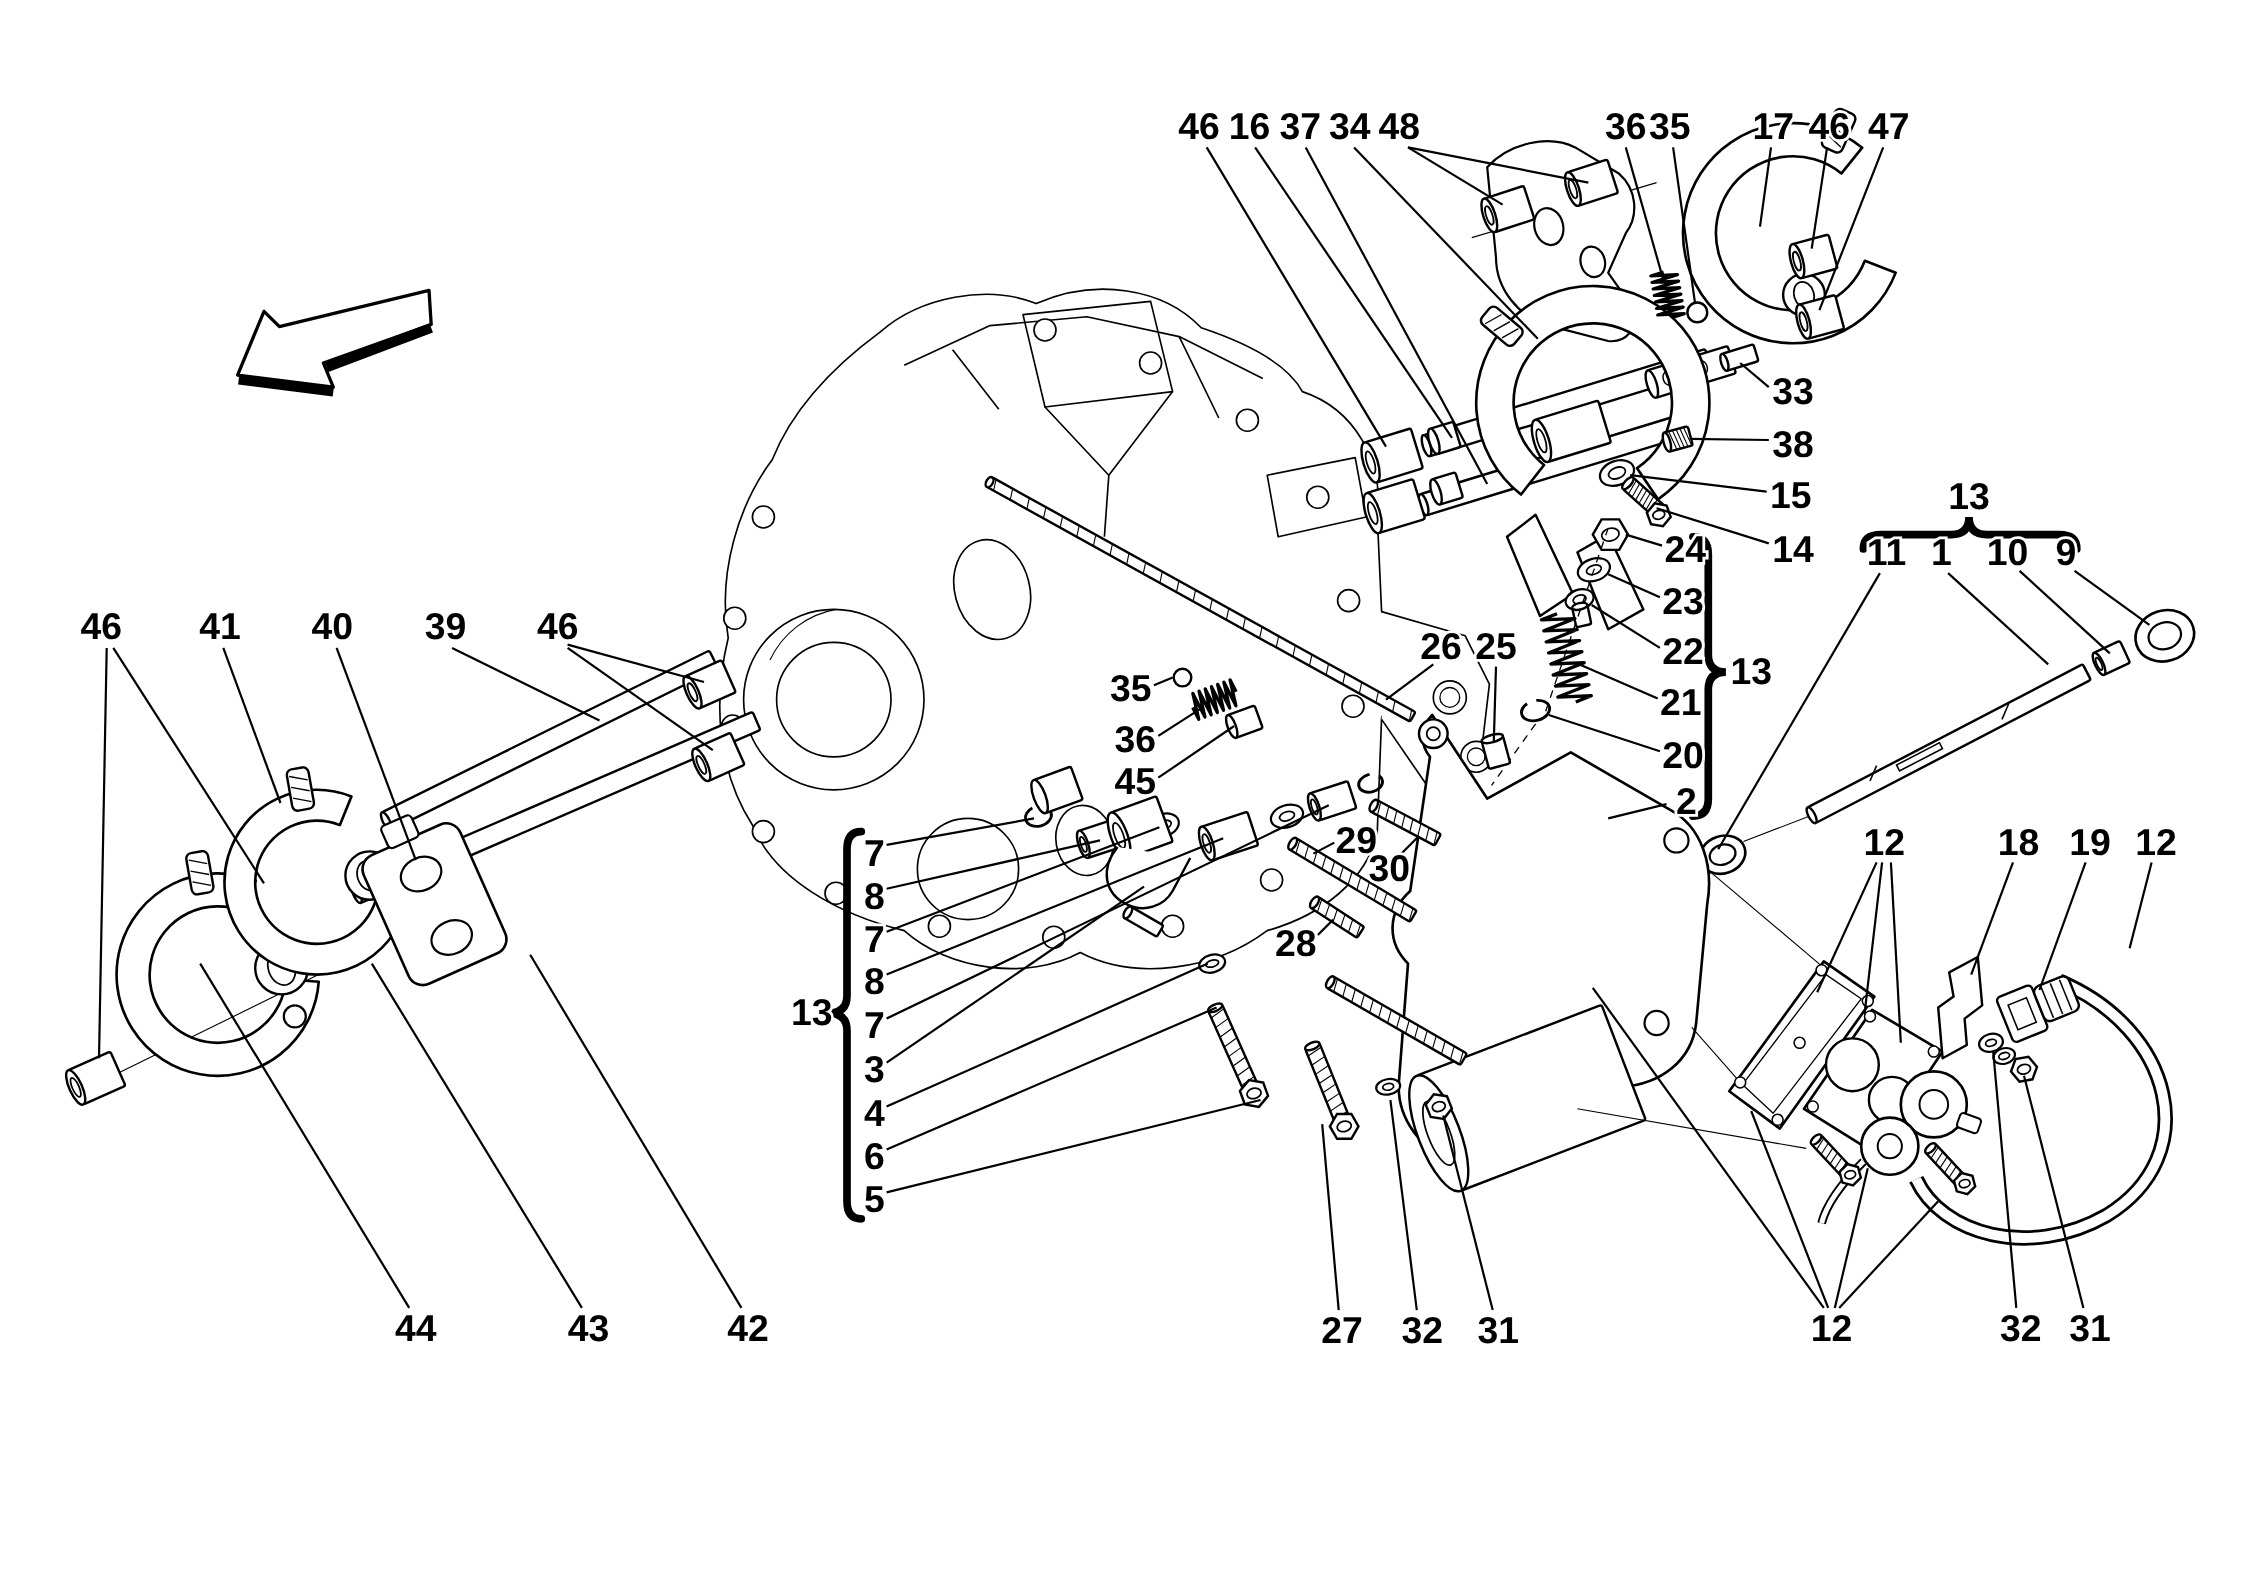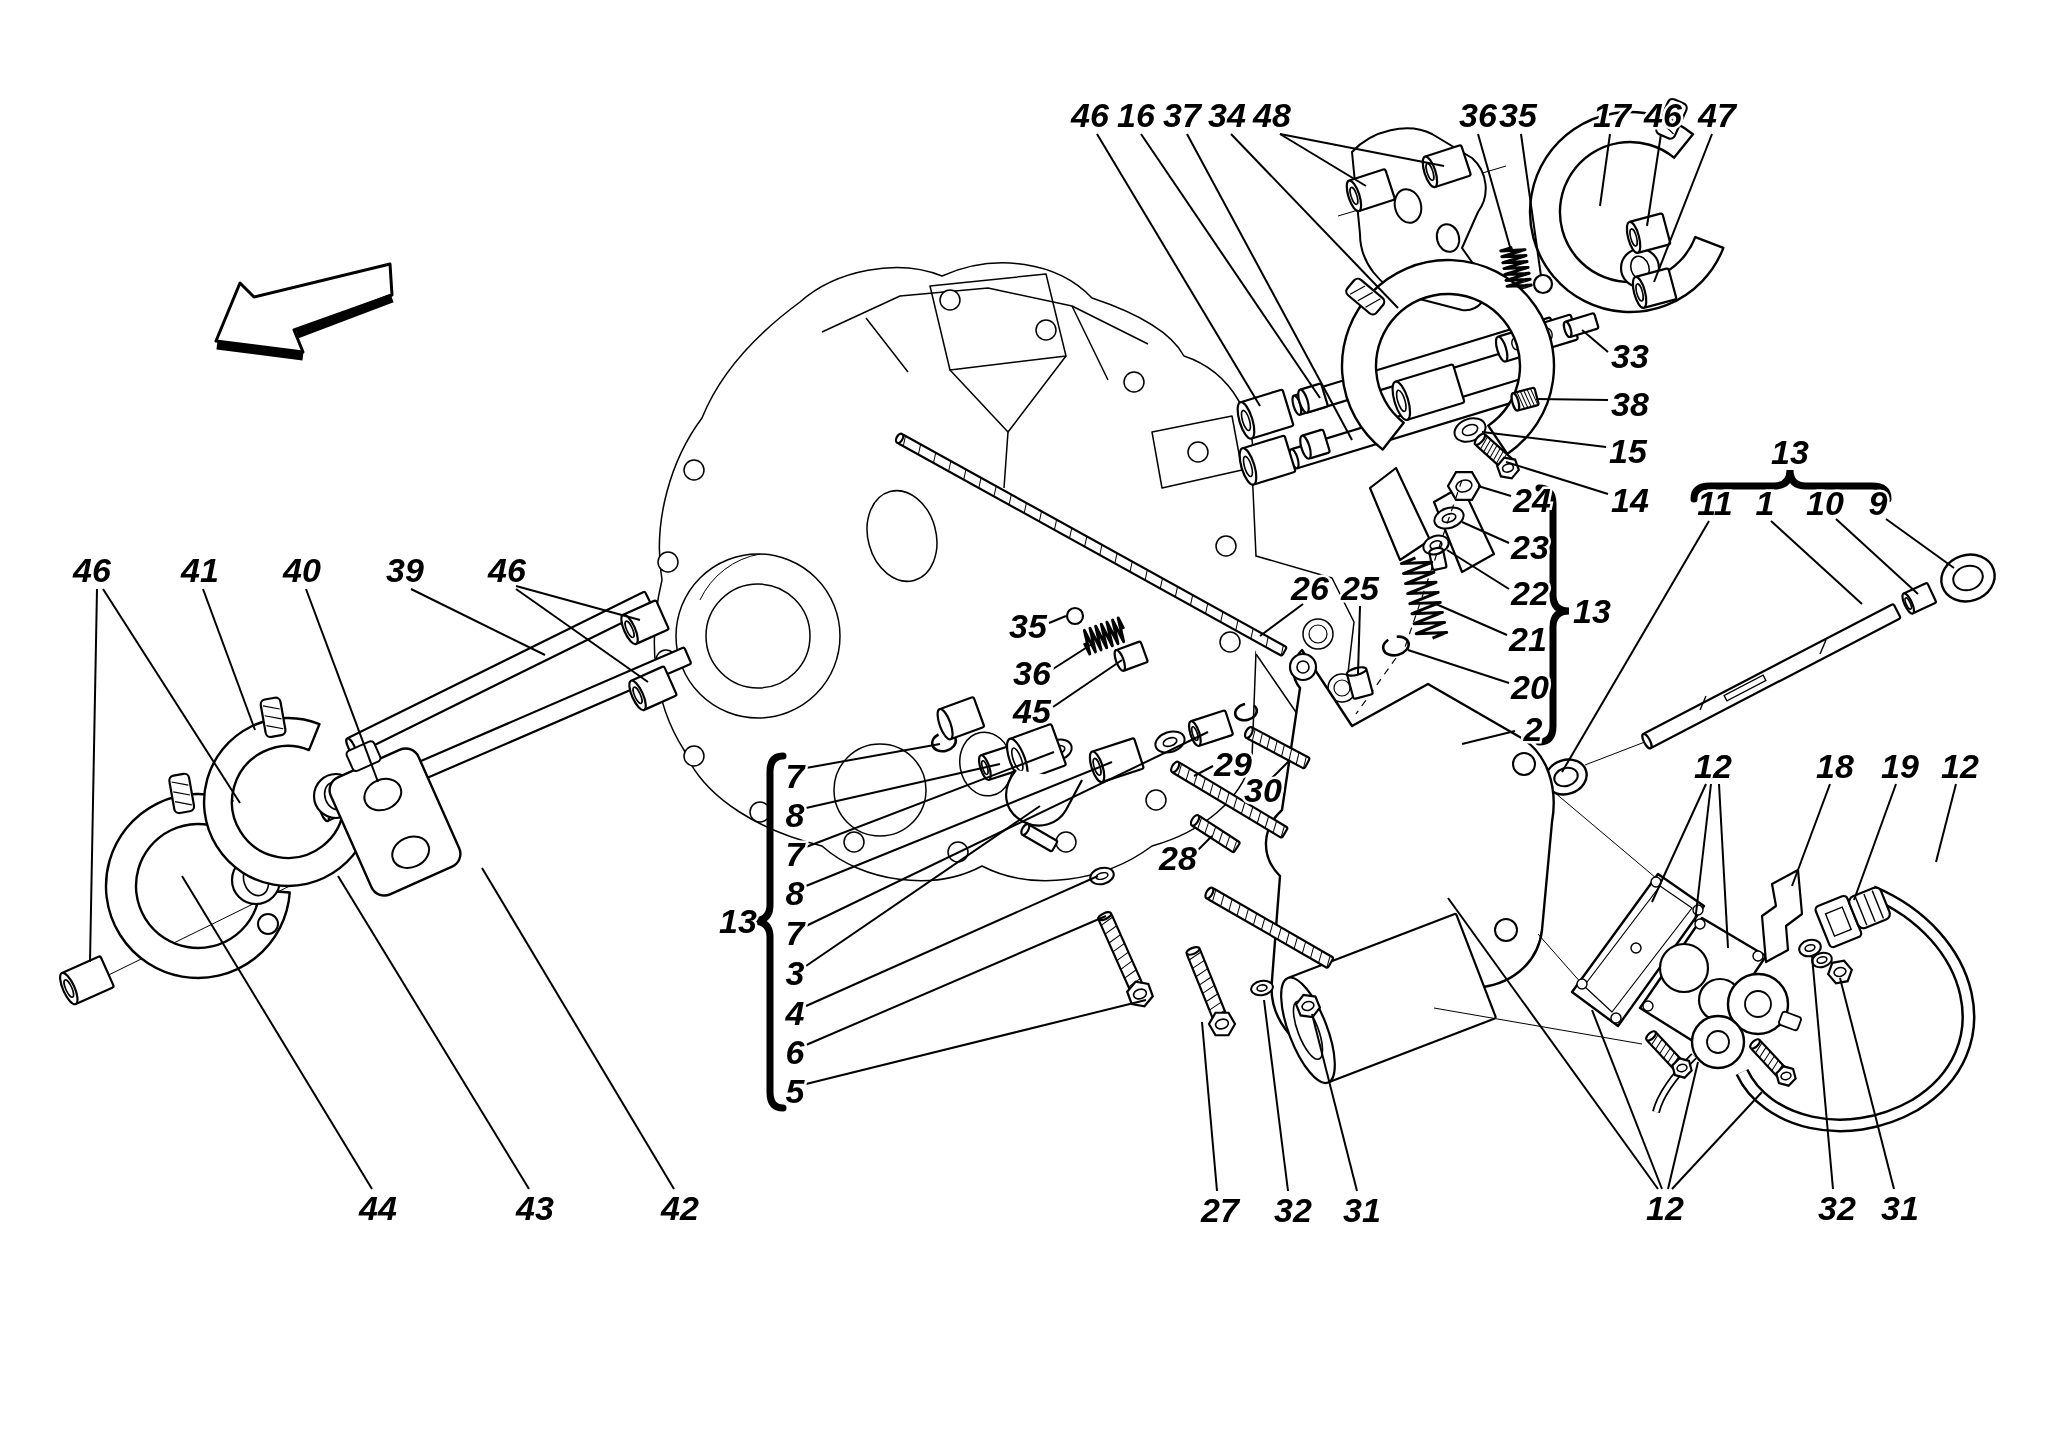--- a/index.html
+++ b/index.html
@@ -1,16 +1,16 @@
 <!DOCTYPE html>
 <html><head>
 <meta charset="utf-8">
 <style>
   html,body{margin:0;padding:0;background:#ffffff;}
-  .wrap{width:100%;max-width:2048px;margin:0 auto;font-style:italic;}
+  .wrap{width:100%;max-width:2048px;margin:0 auto;}
   svg{display:block;width:100%;height:auto;background:#fff;
       font-family:"Liberation Sans","DejaVu Sans",sans-serif;}
   text.callout{font-weight:bold;font-size:34px;paint-order:stroke;stroke:#ffffff;stroke-width:5px;fill:#000;}
 </style>
 </head>
 <body>
 
 <div class="wrap">
   <svg id="fig" viewBox="0 0 2048 1447">
     <g id="art">

